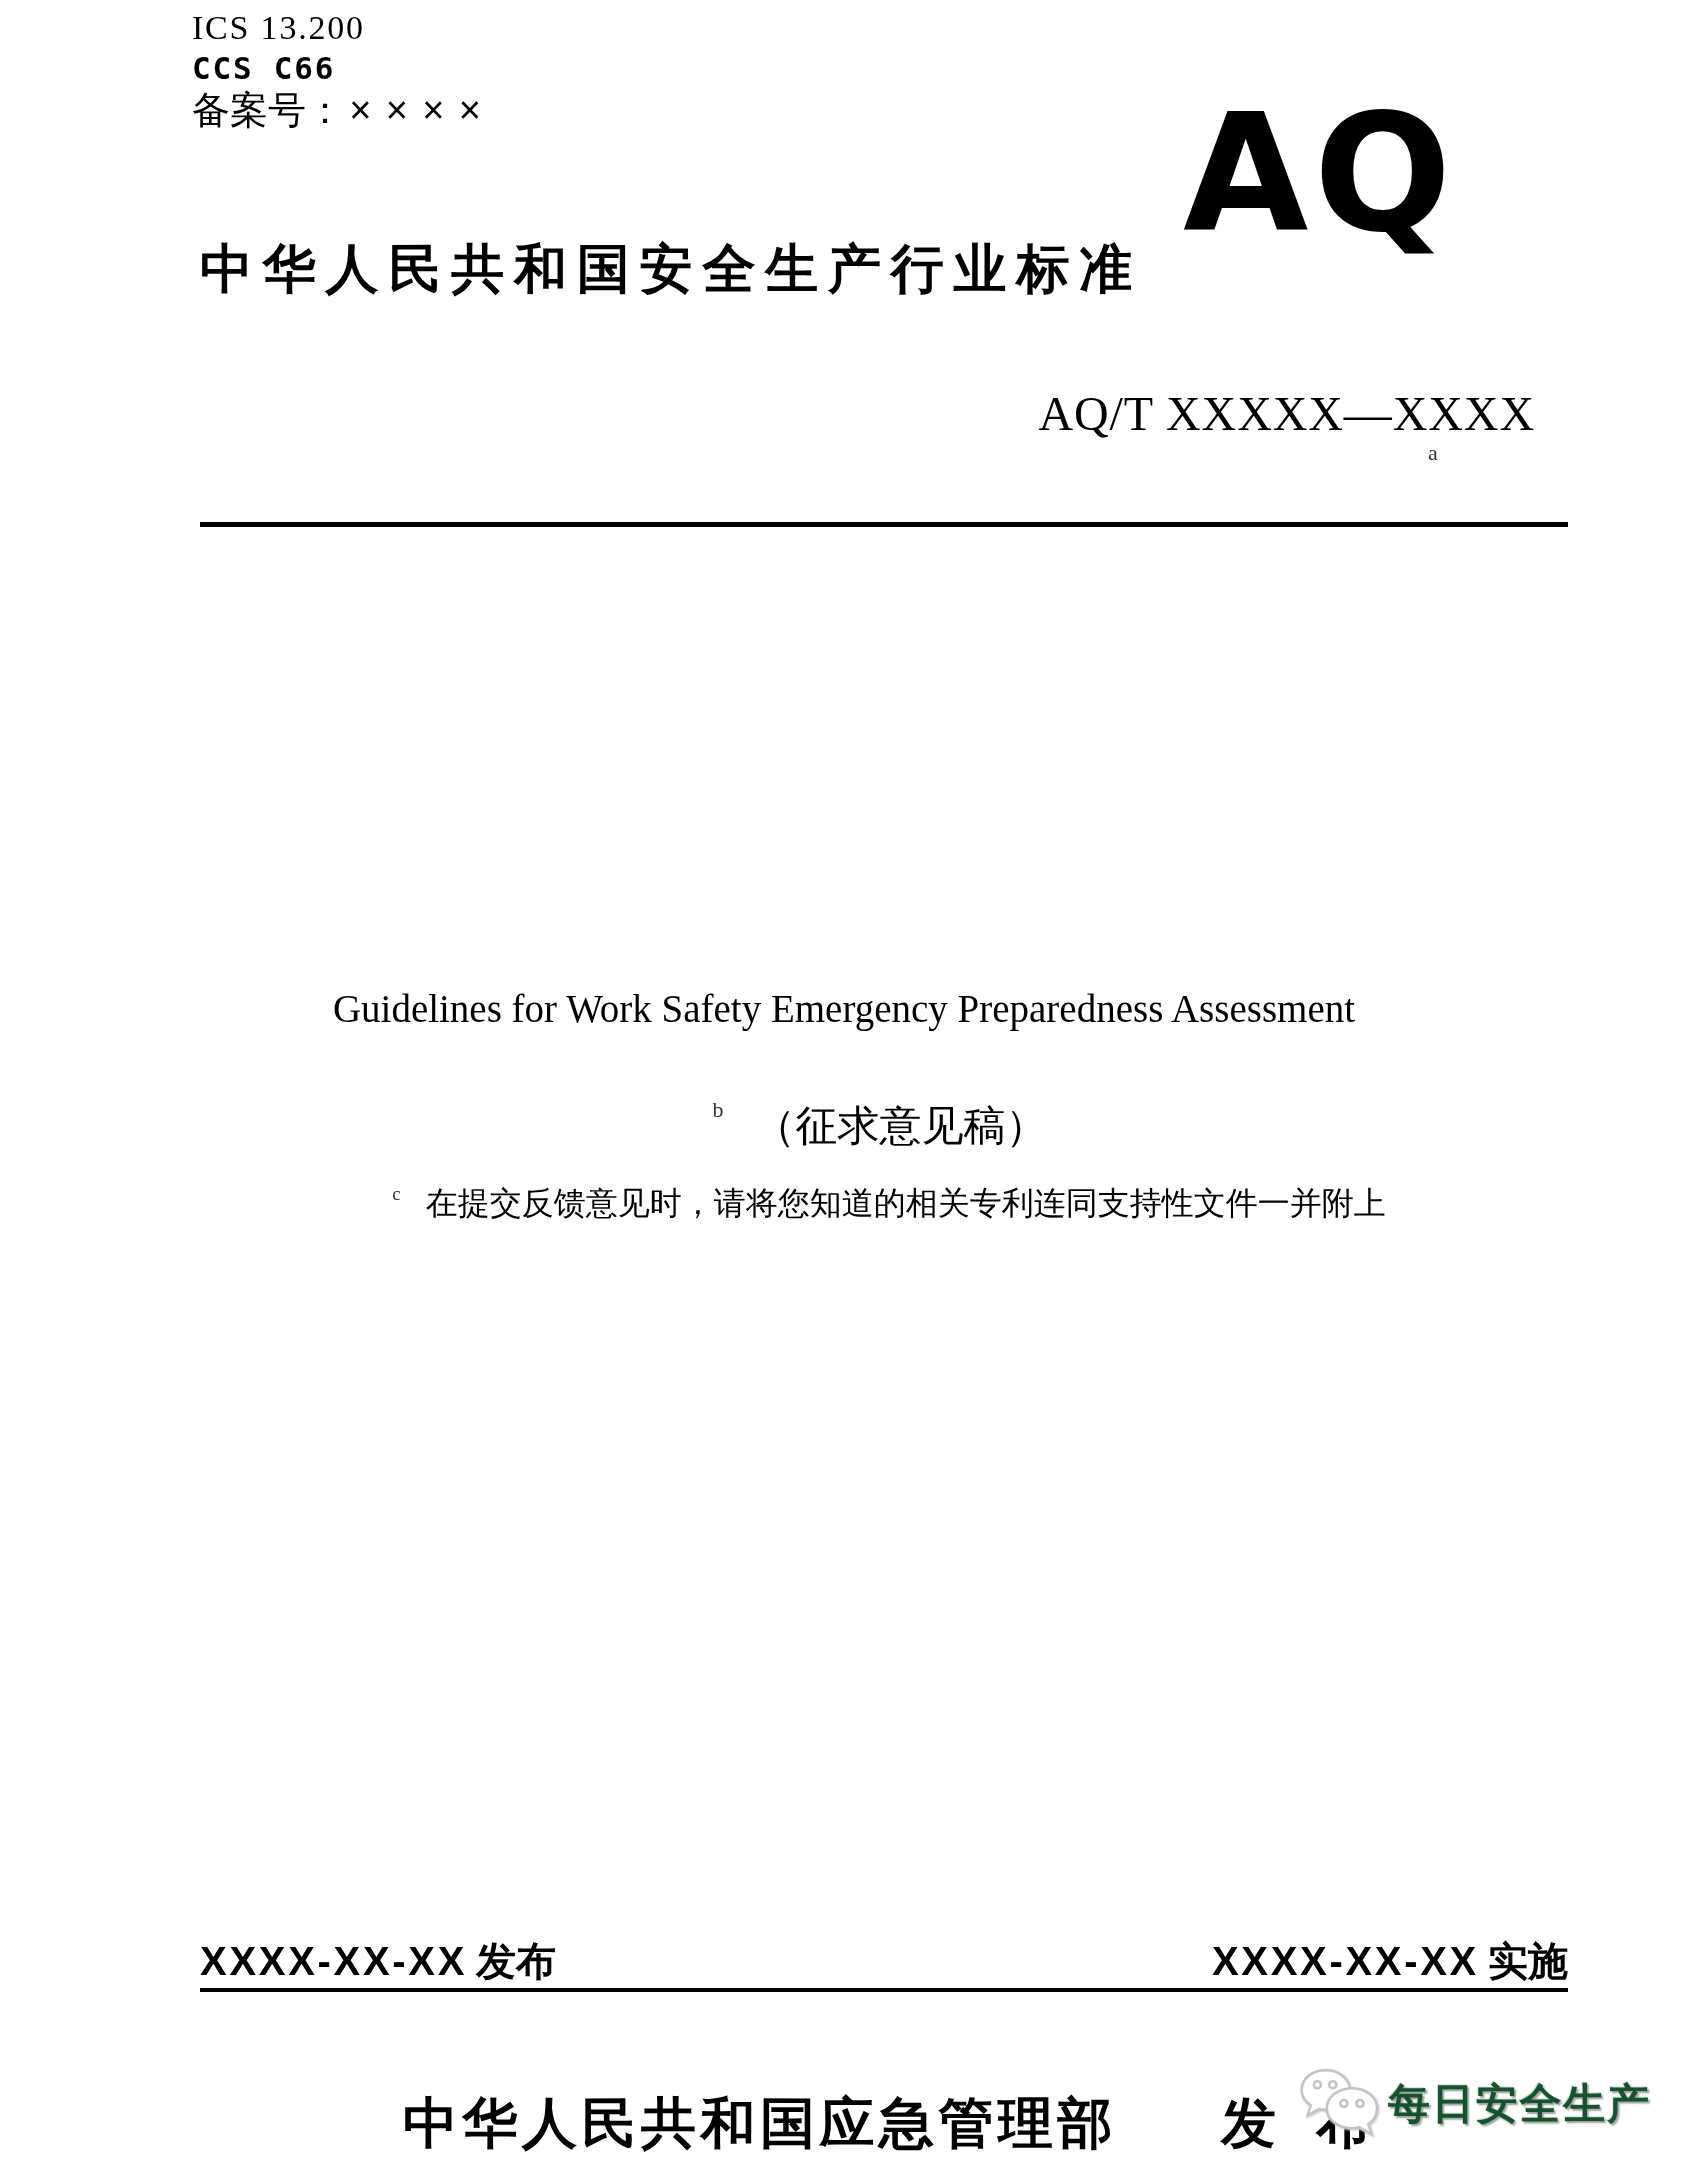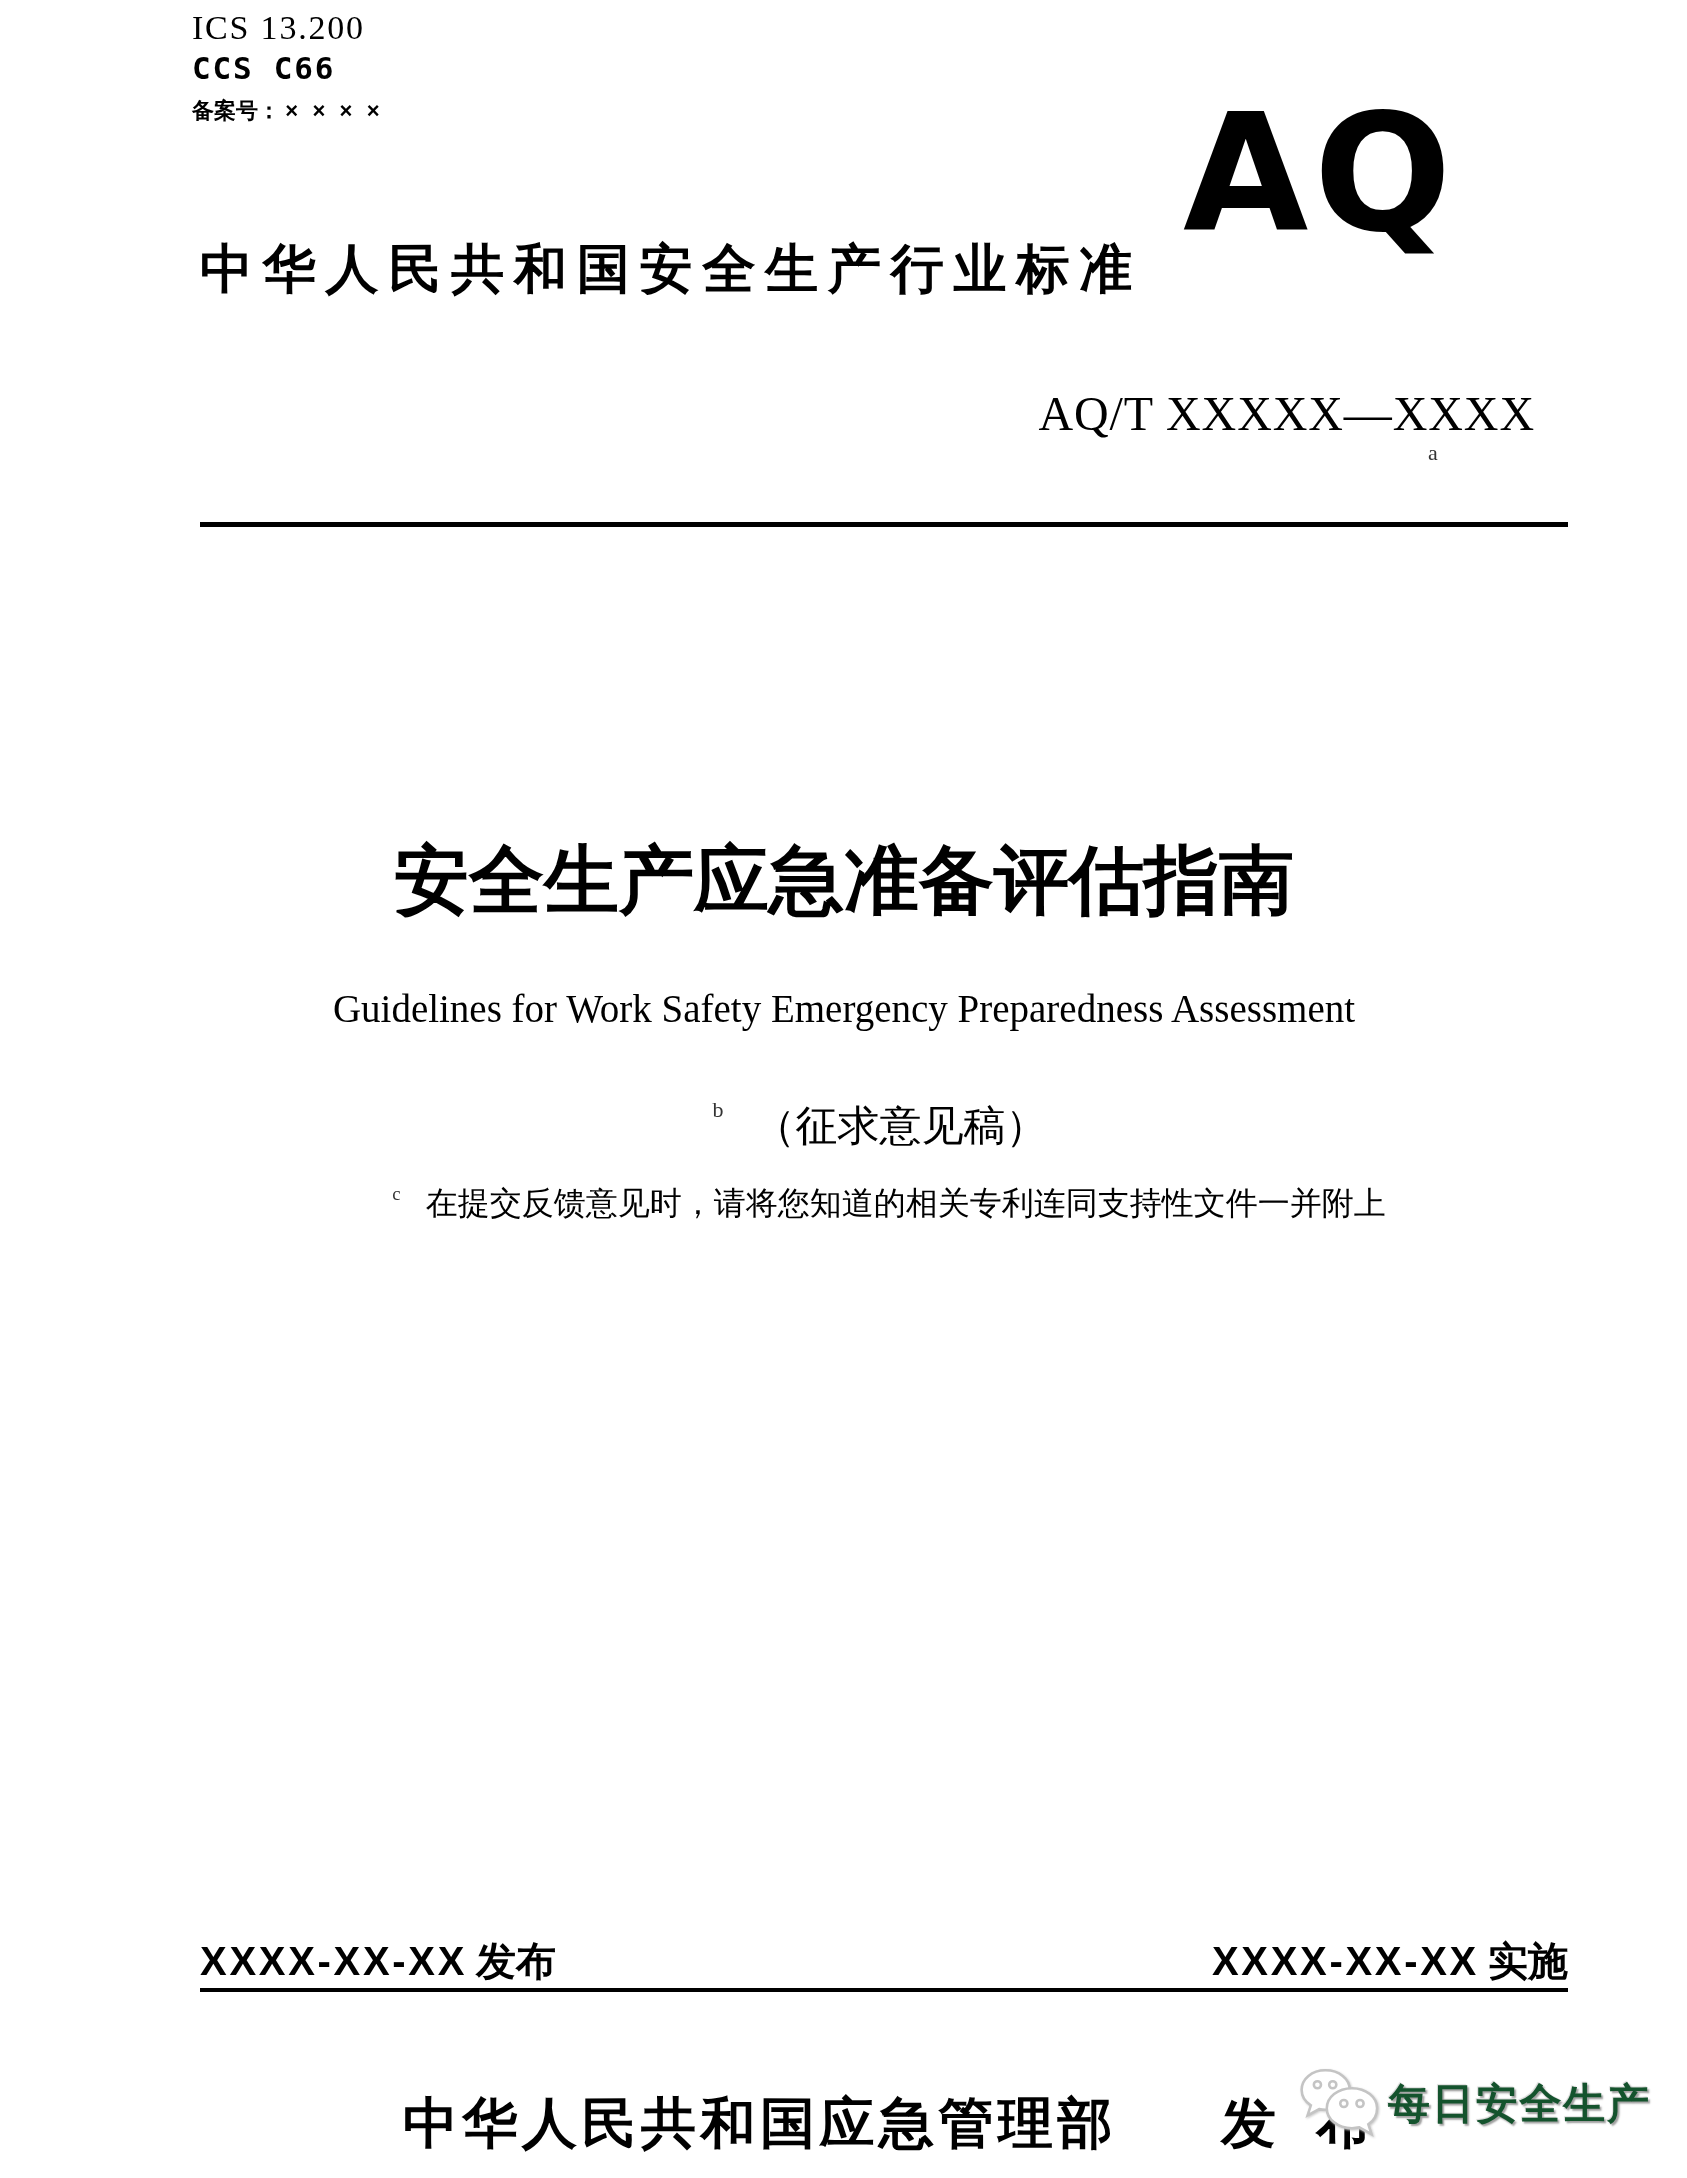--- a/index.html
+++ b/index.html
@@ -16,21 +16,21 @@
   
   .meta { position: absolute; left: 192px; top: 7.1px; }
   .ics {
     font-family: "Liberation Serif", serif;
     font-size: 34px; line-height: 41px; letter-spacing: 1.8px;
   }
   .ccs {
     font-family: "DejaVu Sans Mono", monospace;
     font-weight: bold; font-size: 31px; line-height: 41px; letter-spacing: 1.8px;
   }
-  .record { font-weight: bold; font-size: 22px; line-height: 43px; }
+  .record { font-weight: normal; font-size: 38px; line-height: 43px; }
   .record-x { letter-spacing: 14.3px; margin-left: 5.3px; }
 
   
   .aq-logo {
     position: absolute; left: 1183px; top: 93px;
     font-family: "DejaVu Sans", sans-serif;
     font-weight: 900; font-size: 162px; line-height: 1; letter-spacing: 5.3px;
   }
 
   
@@ -130,21 +130,20 @@
 
   <div class="aq-logo">AQ</div>
 
   <div class="std-class">中华人民共和国安全生产行业标准</div>
 
   <div class="std-no">AQ/T XXXXX—XXXX</div>
   <div class="fn fn-a">a</div>
 
   <div class="rule rule-top"></div>
 
-  <h1 class="title-cn">安全生产应急准备评估指南</h1>
 
   <div class="title-en">Guidelines for Work Safety Emergency Preparedness Assessment</div>
 
   <div class="draft-row">
     <span class="fn-inline">b</span><span>（征求意见稿）</span>
   </div>
 
   <div class="patent-row">
     <span class="fn-inline">c</span><span>在提交反馈意见时，请将您知道的相关专利连同支持性文件一并附上</span>
   </div>

